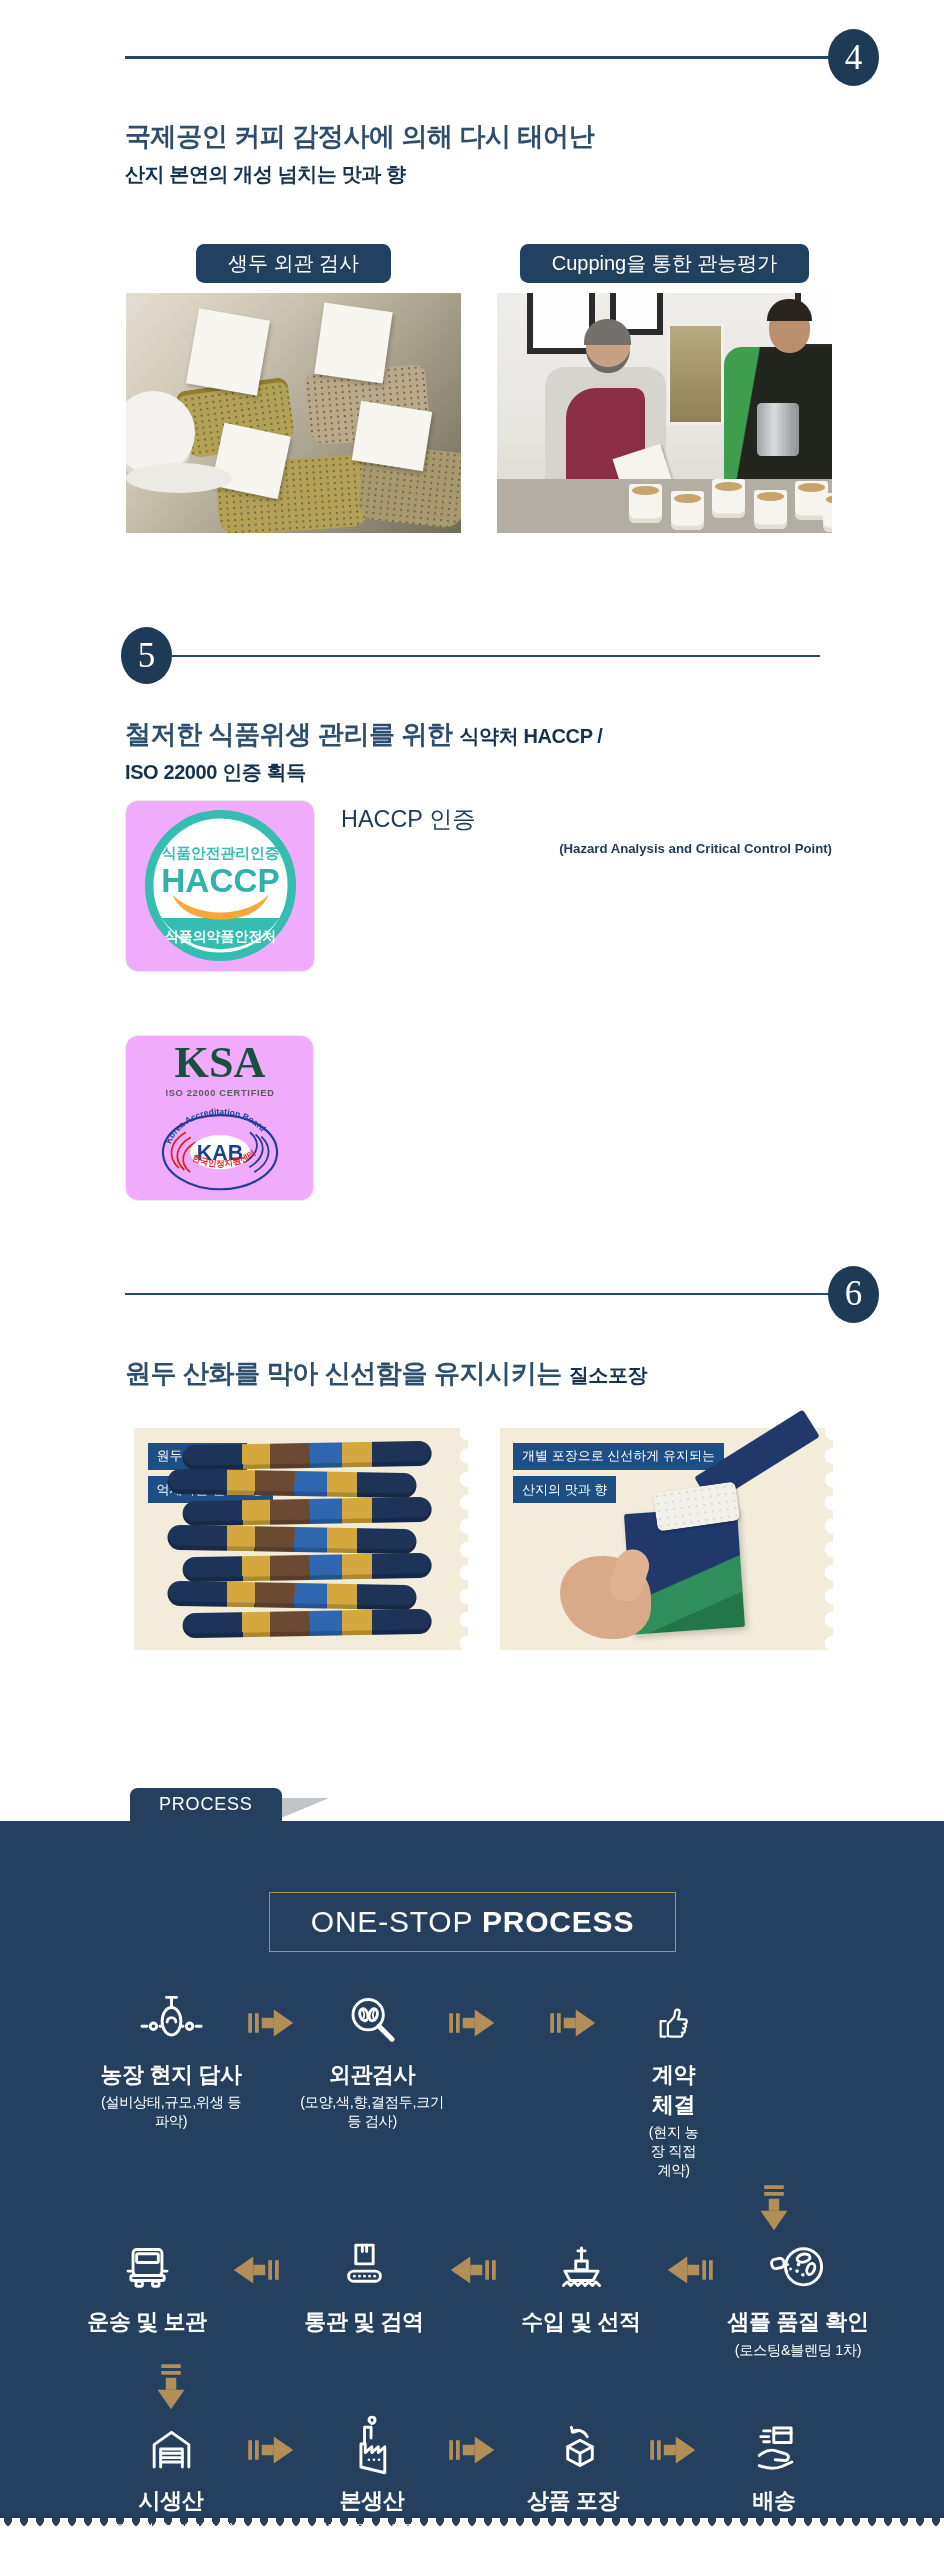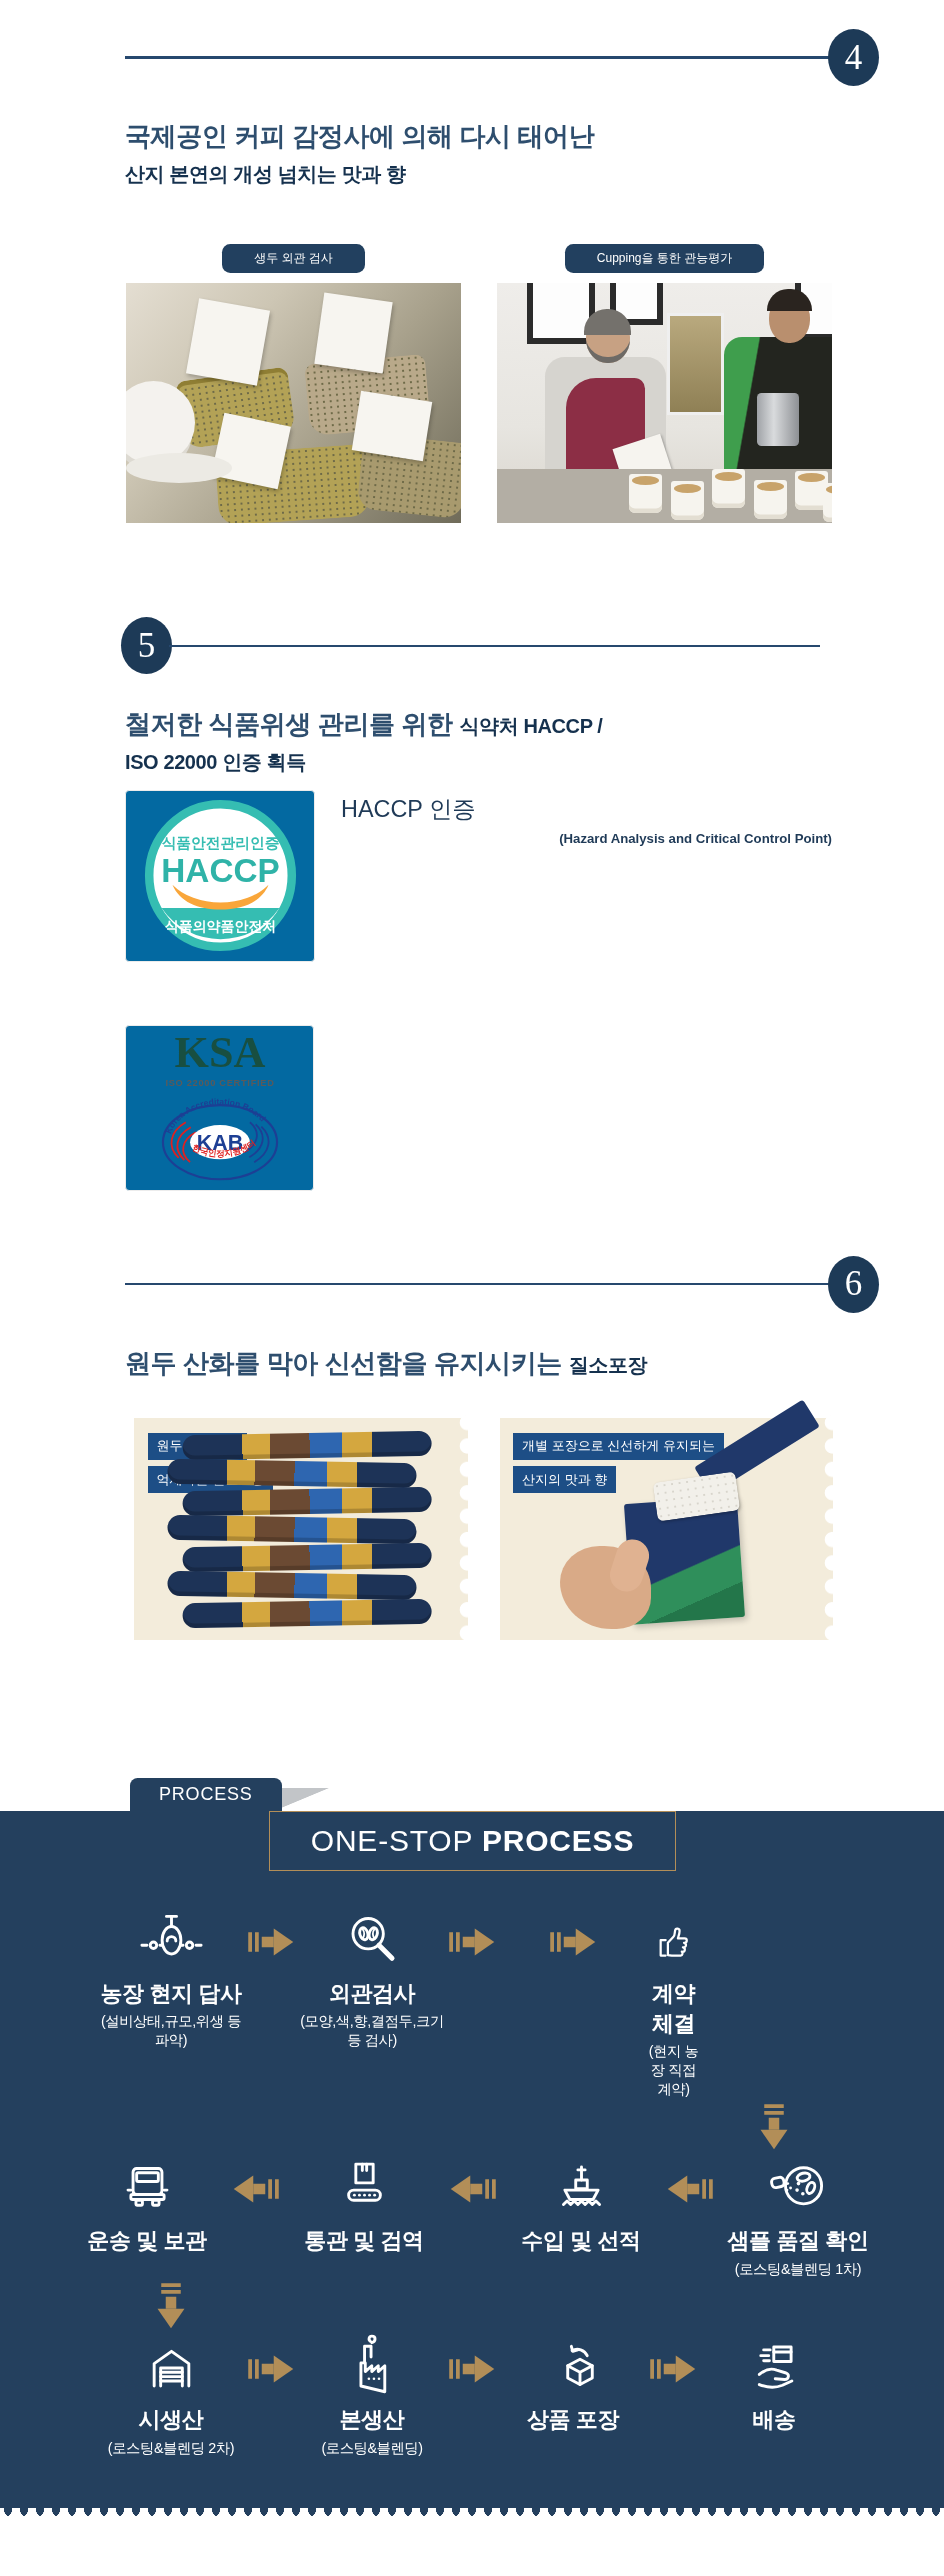--- a/index.html
+++ b/index.html
@@ -17,21 +17,21 @@
                 font-family:"Liberation Serif","DejaVu Serif",serif; font-size:35px; flex:0 0 auto; }
   .num-right .num-circle { margin-left:-3px; }
   .num-left  .num-circle { margin-right:-3px; }
 
   
   .sec4 { padding-top:29px; }
   .sec-title { margin:33px 91px 0 125px; color:#2e4e6e; font-size:26px; line-height:1.38; letter-spacing:-0.4px; }
   .sec-title b { color:#15314e; font-size:20px; }
   .photo-grid { display:flex; gap:36px; margin:53px 113px 0 126px; }
   .photo-col { flex:1; }
-  .pill { width:fit-content; margin:0 auto 10.6px; background:#22405f; color:#fff; font-size:12px;
+  .pill { width:fit-content; margin:0 auto 10.6px; background:#22405f; color:#fff; font-size:20px;
           padding:6px 32px; border-radius:8.3px; }
   .photo { height:240px; position:relative; overflow:hidden; }
 
   
   .photo-beans { background:linear-gradient(130deg,#e4ded2 0%,#cdc6b4 30%,#a8a18c 60%,#6f6b59 100%); }
   .tray { position:absolute; border-radius:10.6px 10.6px 19.6px 19.6px;
           background:radial-gradient(circle 2.3px at 3px 3px,#6e6a48 55%,transparent 60%) 0 0/6.8px 6px,#aca374; }
   .tray.t1 { left:53px; top:91px; width:113px; height:68px; transform:rotate(-8deg); background-color:#b3a256; box-shadow:0 4.5px 0 #8f7e34 inset; }
   .tray.t2 { left:181px; top:76px; width:121px; height:72px; transform:rotate(-5deg); background-color:#b9a98a; }
   .tray.t3 { left:91px; top:166px; width:151px; height:72px; transform:rotate(-4deg); background-color:#b3a256; }
@@ -69,21 +69,21 @@
              background:linear-gradient(100deg,#3f9e4d 0 22%,#23251f 23%); }
   .pitcher { position:absolute; left:41px; top:98px; width:42px; height:53px; border-radius:4.5px;
              background:linear-gradient(90deg,#9fa2a6,#d9dbdd 40%,#8d9094); }
   .mug-table { position:absolute; left:0; right:0; bottom:0; height:54px; background:#b3aea4; }
   .mug { position:absolute; width:33px; height:39px; background:#f6f4ee; border-radius:3px 3px 6px 6px; box-shadow:0 -4.5px 0 #e3ded2 inset; }
   .mug:after { content:""; position:absolute; left:3px; top:2.3px; width:27px; height:9px; border-radius:50%; background:#c8a36a; }
 
   
   .sec5 .rule-row { margin-top:94px; }
   .cert-row { display:flex; gap:26px; margin:10.6px 113px 0 125px; }
-  .cert-card { flex:0 0 auto; background:#0369a1; border:0.8px solid #ececec; border-radius:4px;
+  .cert-card { flex:0 0 auto; background:#f0abfc; border:0.8px solid #ececec; border-radius:13px;
                display:flex; align-items:center; justify-content:center; }
   .haccp-card { width:190px; height:172px; }
   .cert-text { flex:1; }
   .cert-title { color:#1f3a57; font-size:23.4px; margin-top:3px; }
   .cert-sub { color:#1f3a57; font-size:13.2px; font-weight:bold; margin-top:6px;text-align:right; }
   .cert-body { color:#99a0a6; font-size:13px; line-height:1.72; margin-top:10.6px; letter-spacing:-0.2px; }
   .iso-row { margin:63px 121px 0 125px; }
   .iso-row .cert-text { text-align:right; }
   .iso-title { font-size:27px; }
   .iso-sub { font-size:14.3px; }
@@ -117,21 +117,21 @@
           background:#d9aa87; }
   .thumb { position:absolute; left:113px; top:121px; width:33px; height:53px; border-radius:16.6px;
            background:#e0b291; transform:rotate(18deg); }
 
   
   .tab-row { margin:138px 0 0 130px; position:relative; width:fit-content; }
   .process-tab { background:#24405e; color:#fff; font-size:18px; letter-spacing:0.8px;
                  padding:6.8px 29px 5.3px; border-radius:7.6px 7.6px 0 0; }
   .tab-shadow { position:absolute; left:100%; top:10.6px; width:48px; height:19.6px;
                 background:linear-gradient(to bottom right,#c2c5c8 48%,rgba(255,255,255,0) 50%); }
-  .process { background:#24405e; height:697px; }
+  .process { background:#24405e; height:697px; padding-top:71px; }
   .banner { width:fit-content; margin:0 auto; border:1.5px solid #b28e58; padding:12px 41px;
             color:#fff; font-size:30px; letter-spacing:0.8px; font-weight:300; }
   .banner b { font-weight:bold; }
   .prow { display:grid; grid-template-columns:151px 50px 151px 50px 151px 50px 151px;
           justify-content:center; align-items:start; margin-top:36px; }
   .arrow-gap-row { display:grid; grid-template-columns:151px 50px 151px 50px 151px 50px 151px;
                    justify-content:center; margin-top:4.5px; height:50px; }
   .step { text-align:center; color:#fff; }
   .step-icon { height:66px; display:flex; align-items:center; justify-content:center; }
   .step-icon svg { stroke:#fff; fill:none; stroke-width:4; stroke-linecap:round; stroke-linejoin:round; }

